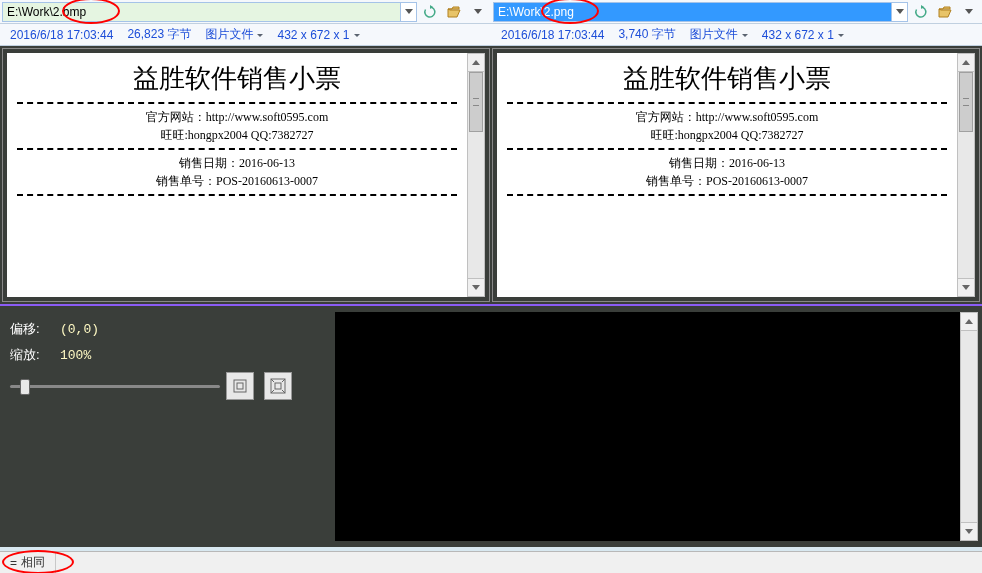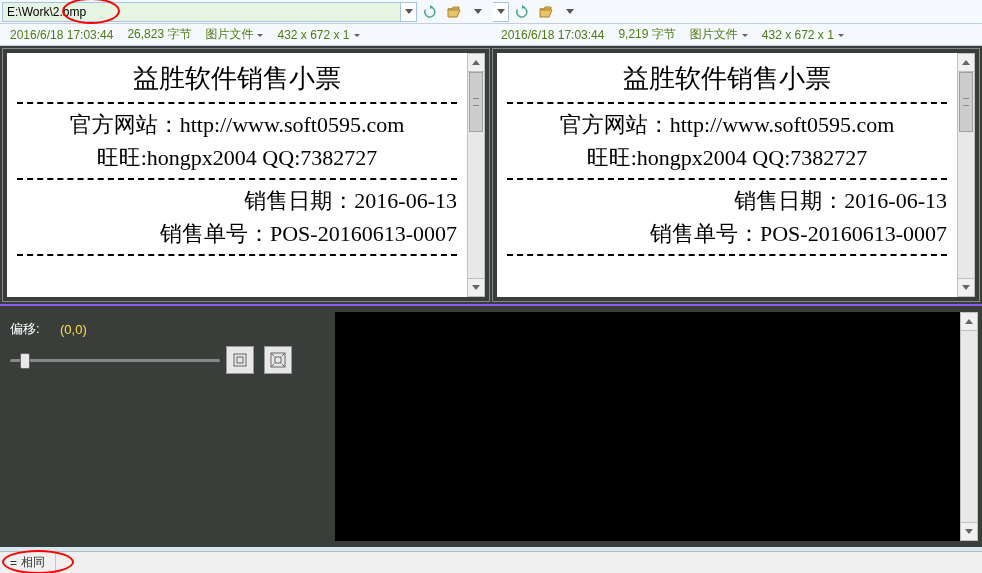--- a/index.html
+++ b/index.html
@@ -67,21 +67,21 @@
   background: #f5f8fc;
   border-bottom: 1px solid #c0d0e0;
 }
 .info-half {
   width: 50%;
   display: flex;
   align-items: center;
   gap: 14px;
   padding: 0 10px;
   font-size: 12px;
-  color: #4d7c0f;
+  color: #1d4ed8;
 }
 .info-item { display: flex; align-items: center; gap: 2px; }
 .info-dd::after {
   content: "";
   display: inline-block;
   border: 3px solid transparent;
   border-top-color: #5a6370;
   margin-left: 2px;
   transform: translateY(2px);
 }
@@ -115,26 +115,26 @@
   text-align: center;
   font-family: "KaiTi","STKaiti","SimSun",serif;
   margin-bottom: 6px;
 }
 .ticket-dash {
   border: none;
   border-top: 2px dashed #000;
   margin: 4px 0;
 }
 .ticket-line {
-  font-size: 22px;
+  font-size: 12px;
   text-align: center;
   font-family: "SimSun", serif;
   line-height: 1.5;
 }
-.ticket-line.left { text-align: right; }
+.ticket-line.left { text-align: center; }
 .scrollbar-v {
   width: 18px;
   background: #e8e8e8;
   margin: 4px 4px 4px 0;
   display: flex;
   flex-direction: column;
   border: 1px solid #c0c0c0;
 }
 .sb-btn {
   height: 18px;
@@ -165,21 +165,21 @@
   border-top: 2px solid #8b5cf6;
 }
 .controls-panel {
   width: 335px;
   padding: 14px 10px;
   color: #fff;
   font-size: 13px;
 }
 .ctrl-row { display: flex; align-items: center; margin-bottom: 8px; }
 .ctrl-label { width: 50px; color: #fff; }
-.ctrl-val { color: #fde047; }
+.ctrl-val { color: #fef9c3; font-family: Liberation Mono, monospace; }
 .slider-row { display: flex; align-items: center; gap: 6px; margin-top: 6px; }
 .slider {
   width: 210px; height: 20px; position: relative;
 }
 .slider-track {
   position: absolute; top: 9px; left: 0; right: 0;
   height: 3px; background: #888;
   border-radius: 2px;
 }
 .slider-thumb {
@@ -258,20 +258,24 @@
           <path d="M1 3 L5 3 L6 1 L12 1 L12 3 L1 3 L1 11 L10 11 L13 4 L3 4 Z" fill="#e8c468" stroke="#b08020"></path>
         </svg>
     </div>
     <div class="tb-btn">
       <svg width="8" height="6">
           <path d="M0 0 L8 0 L4 5 Z" fill="#555"></path>
         </svg>
     </div>
   </div>
   <div class="toolbar-half">
+    <div class="path-wrap">
+      <input class="path-input sel" value="E:\Work\2.png" style="">
+      <div class="circle-annot" style="left:48px; top:-4px; width:58px; height:26px;"></div>
+    </div>
     <div class="dropdown-btn">
       <svg width="8" height="6">
           <path d="M0 0 L8 0 L4 5 Z" fill="#555"></path>
         </svg>
     </div>
     <div class="tb-btn">
       <svg width="14" height="14" viewBox="0 0 14 14">
           <path d="M7 2 A5 5 0 1 1 2.5 4.5" fill="none" stroke="#4a8" stroke-width="1.5"></path>
           <path d="M7 0 L7 4 L10 2 Z" fill="#4a8"></path>
         </svg>
@@ -291,21 +295,21 @@
 
 <div class="info-bar">
   <div class="info-half">
     <span class="info-item">2016/6/18 17:03:44</span>
     <span class="info-item">26,823 字节</span>
     <span class="info-item info-dd">图片文件</span>
     <span class="info-item info-dd">432 x 672 x 1</span>
   </div>
   <div class="info-half">
     <span class="info-item">2016/6/18 17:03:44</span>
-    <span class="info-item">9,219 字节</span>
+    <span class="info-item">3,740 字节</span>
     <span class="info-item info-dd">图片文件</span>
     <span class="info-item info-dd">432 x 672 x 1</span>
   </div>
 </div>
 
 <div class="compare-area">
   <div class="compare-pane">
     <div class="image-preview">
       <div class="ticket">
         <div class="ticket-title">益胜软件销售小票</div>
@@ -364,20 +368,24 @@
     </div>
   </div>
 </div>
 
 <div class="lower-area">
   <div class="controls-panel">
     <div class="ctrl-row">
       <span class="ctrl-label">偏移:</span>
       <span class="ctrl-val">(0,0)</span>
     </div>
+    <div class="ctrl-row">
+      <span class="ctrl-label">缩放:</span>
+      <span class="ctrl-val">100%</span>
+    </div>
     <div class="slider-row">
       <div class="slider">
         <div class="slider-track"></div>
         <div class="slider-thumb"></div>
       </div>
       <div class="icon-btn">
         <svg width="16" height="16">
             <rect x="2" y="2" width="12" height="12" fill="none" stroke="#666"></rect>
             <rect x="5" y="5" width="6" height="6" fill="none" stroke="#666"></rect>
           </svg>

